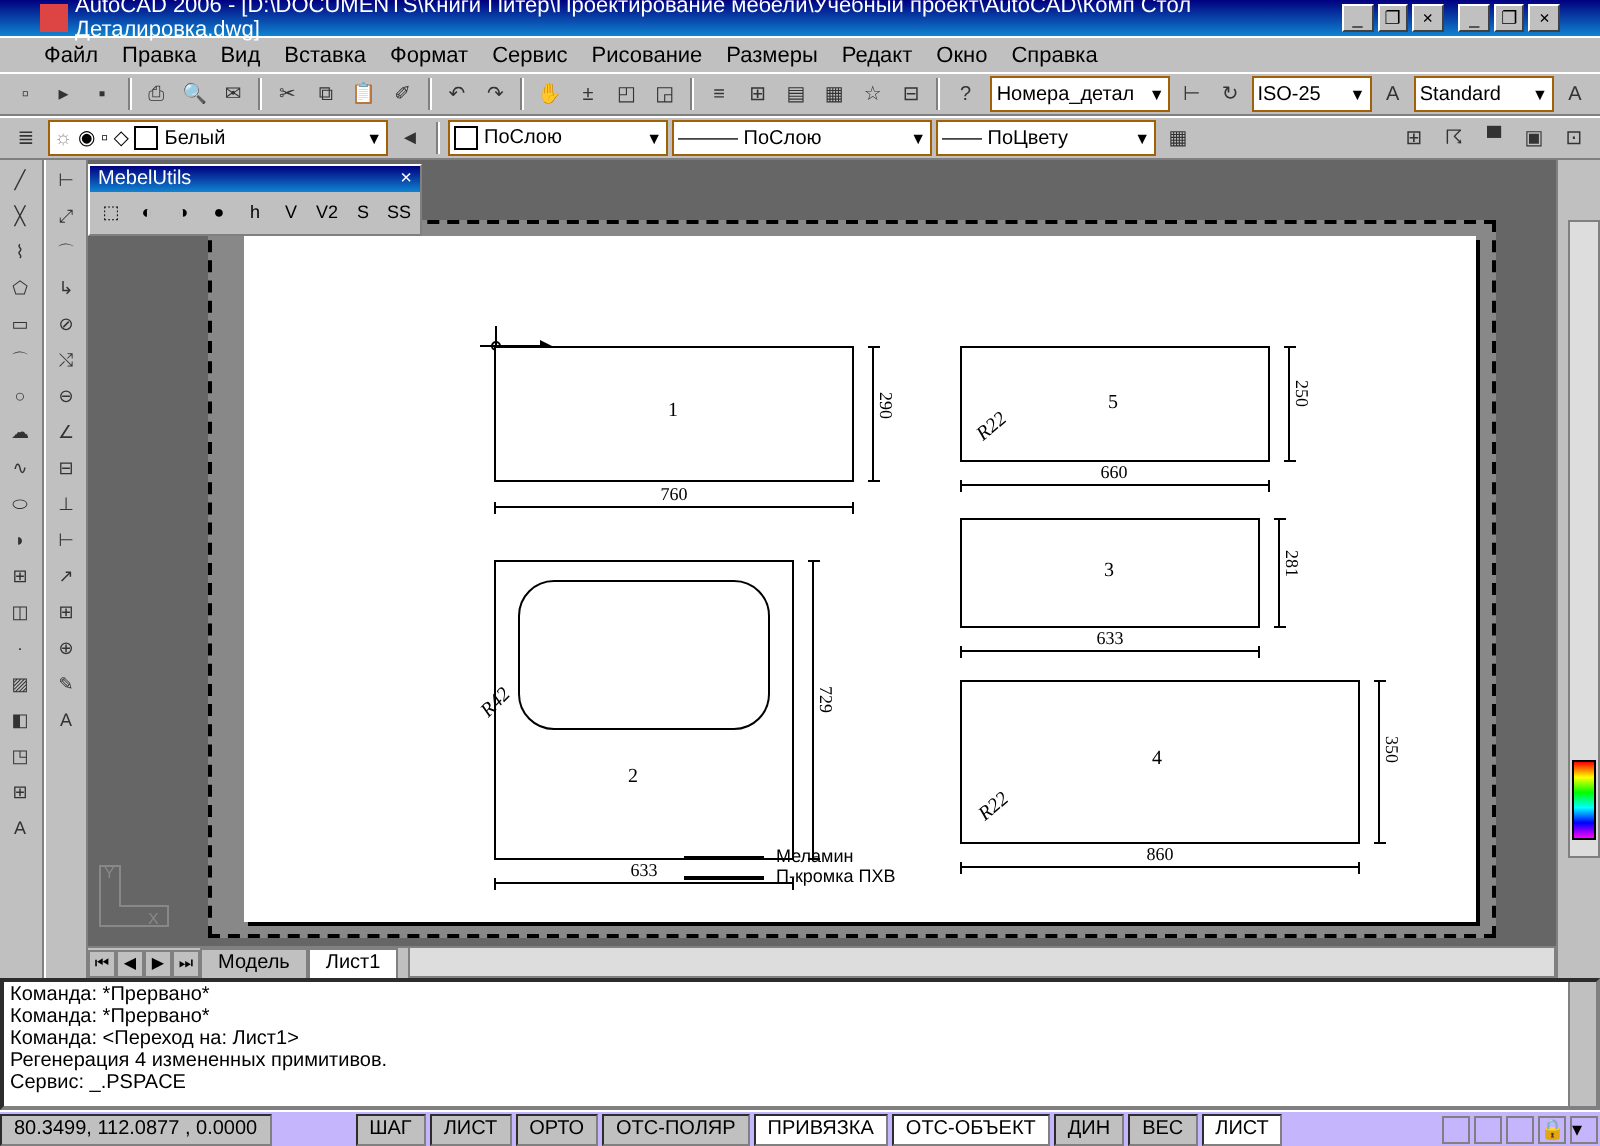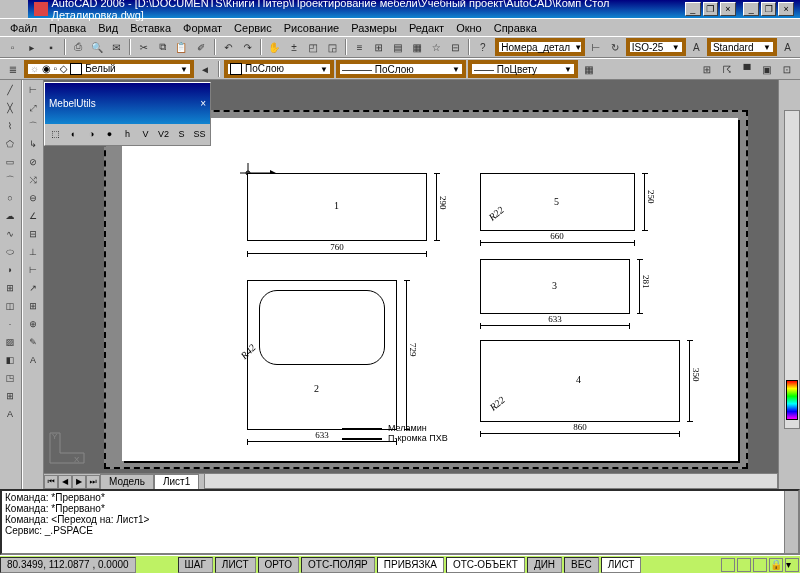--- a/index.html
+++ b/index.html
@@ -1,41 +1,41 @@
 <!DOCTYPE html>
 <html><head>
 <meta charset="utf-8">
 <style>
 * { margin: 0; padding: 0; box-sizing: border-box; font-family: "Tahoma", "MS Sans Serif", sans-serif; }
 html, body { width: 800px; height: 573px; overflow: hidden; background: #c0c0c0; }
 
-.titlebar { height: 18px; background: linear-gradient(#000080,#1084d0); color:#fff; display:flex; align-items:center; padding:0 6px; font-size:11px;margin-left:28px; }
+.titlebar { height: 18px; background: linear-gradient(#000080,#1084d0); color:#fff; display:flex; align-items:center; padding:0 20px; font-size:11px; }
 .titlebar .icon { width:14px; height:14px; background:#d44; margin-right:4px; }
 .titlebar .spacer { flex:1; }
 .titlebar .winbtn { width:16px; height:14px; background:#c0c0c0; border:1px solid #fff; border-right-color:#404040; border-bottom-color:#404040; margin-left:2px; font-size:9px; line-height:12px; text-align:center; color:#000; cursor:default; }
 
-.menubar { height:18px; background:#c0c0c0; display:flex; align-items:center; font-size:11px; padding:0 4px; border-top:1px solid #fff; }
+.menubar { height:18px; background:#c0c0c0; display:flex; align-items:center; font-size:11px; padding:0 16px; border-top:1px solid #fff; }
 .menubar .menuitem { padding:1px 6px; cursor:default; }
 
 .toolbar { height:22px; background:#c0c0c0; display:flex; align-items:center; padding:1px 4px; border-top:1px solid #fff; border-bottom:1px solid #808080; gap:2px; }
 .tbtn { width:18px; height:18px; border:1px solid #c0c0c0; display:flex; align-items:center; justify-content:center; font-size:10px; color:#333; cursor:default; background:#c0c0c0; }
 .tsep { width:2px; height:16px; border-left:1px solid #808080; border-right:1px solid #fff; margin:0 2px; }
-.tselect { height:18px; font-size:10px; border:4px solid #a16207; background:#fff; padding:0 2px; display:flex; align-items:center; min-width:50px; justify-content:space-between; cursor:default; }
+.tselect { height:18px; font-size:10px; border:1px solid #a16207; background:#fff; padding:0 2px; display:flex; align-items:center; min-width:50px; justify-content:space-between; cursor:default; }
 .tselect .caret { font-size:8px; padding-left:4px; }
 
 .workspace { position:absolute; top:80px; left:0; right:0; bottom:84px; display:flex; }
 .ltoolbox, .rtoolbox { width:22px; background:#c0c0c0; display:flex; flex-direction:column; padding:2px 1px; gap:1px; }
 .rtoolbox { border-left:1px solid #808080; }
 .ltoolbox { border-right:1px solid #808080; }
 .ltoolbox.inner { border-left:1px solid #fff; }
 .vbtn { width:18px; height:17px; border:1px solid #c0c0c0; font-size:9px; text-align:center; line-height:15px; color:#333; cursor:default; }
 
 .canvas-area { flex:1; position:relative; background:#666; }
 .mebel-toolbar { position:absolute; top:2px; left:0; background:#c0c0c0; border:1px solid #808080; border-top-color:#fff; border-left-color:#fff; padding:0; z-index:5; }
-.mebel-title { background:linear-gradient(#000080,#1084d0); color:#fff; font-size:10px; padding:15px 4px; display:flex; justify-content:space-between; }
+.mebel-title { background:linear-gradient(#000080,#1084d0); color:#fff; font-size:10px; padding:1px 4px; display:flex; justify-content:space-between; }
 .mebel-body { display:flex; padding:2px; gap:1px; }
 .mebel-body .mb { width:17px; height:17px; border:1px solid #c0c0c0; font-size:9px; text-align:center; line-height:15px; cursor:default; }
 
 .paper-outer { position:absolute; top:30px; left:60px; right:30px; bottom:20px; background:#888; }
 .paper-frame { position:absolute; inset:0; border:2px dashed #000; }
 .paper { position:absolute; top:8px; left:18px; right:10px; bottom:8px; background:#fff; box-shadow:2px 2px 0 #000; }
 
 .part { position:absolute; border:1px solid #000; background:#fff; }
 .part.rounded { border-radius:12px; }
 .lbl { position:absolute; font-size:10px; font-family:"Times New Roman",serif; }
@@ -61,21 +61,21 @@
 .tab.inactive { background:#c0c0c0; }
 
 .scrollbar-bottom { position:absolute; bottom:0; right:0; left:160px; height:16px; background:#ddd; border:1px solid #808080; }
 .scrollbar-right-outer { position:absolute; right:0; top:80px; bottom:84px; width:16px; background:#c0c0c0; }
 .scrollbar-right-outer .track { position:absolute; top:30px; bottom:60px; left:0; right:0; background:#ddd; border:1px solid #808080; }
 .mini-color { width:12px; height:40px; background:linear-gradient(red,yellow,lime,cyan,blue,magenta); position:absolute; top:300px; left:2px; border:1px solid #000; }
 
 .cmdline-area { position:absolute; left:0; right:0; bottom:18px; height:66px; background:#fff; border:2px inset #808080; font-family:"Courier New",monospace; font-size:10px; padding:1px 3px; overflow:hidden; line-height:11px; }
 .cmdline-area .scroll { position:absolute; right:0; top:0; bottom:0; width:14px; background:#c0c0c0; border-left:1px solid #808080; }
 
-.statusbar { position:absolute; left:0; right:0; bottom:0; height:18px; background:#bef264; display:flex; align-items:center; font-size:10px; border-top:1px solid #fff; }
+.statusbar { position:absolute; left:0; right:0; bottom:0; height:18px; background:#c4b5fd; display:flex; align-items:center; font-size:10px; border-top:1px solid #fff; }
 .statusbar .cell { padding:0 6px; border:1px inset #808080; height:16px; line-height:14px; margin-right:2px; background:#c0c0c0; cursor:default; }
 .statusbar .coords { min-width:130px; }
 .statusbar .spacer { flex:1; }
 .statusbar .tray { width:14px; height:14px; border:1px solid #808080; margin:0 1px; cursor:default; }
 
 .swatch { width:12px; height:12px; display:inline-block; vertical-align:middle; margin-right:3px; border:1px solid #000; }
 </style>
 </head>
 <body>
 
@@ -346,20 +346,21 @@
 
 <div class="scrollbar-right-outer">
   <div class="track"></div>
   <div class="mini-color"></div>
 </div>
 
 <div class="cmdline-area">
   <div>Команда: *Прервано*</div>
   <div>Команда: *Прервано*</div>
   <div>Команда: &lt;Переход на: Лист1&gt;</div>
+  <div>Регенерация 4 измененных примитивов.</div>
   <div>Сервис: _.PSPACE</div>
 
   <div class="scroll"></div>
 </div>
 
 <div class="statusbar">
   <div class="cell coords">80.3499, 112.0877 , 0.0000</div>
   <div style="width:40px"></div>
   <div class="cell">ШАГ</div>
   <div class="cell">ЛИСТ</div>

